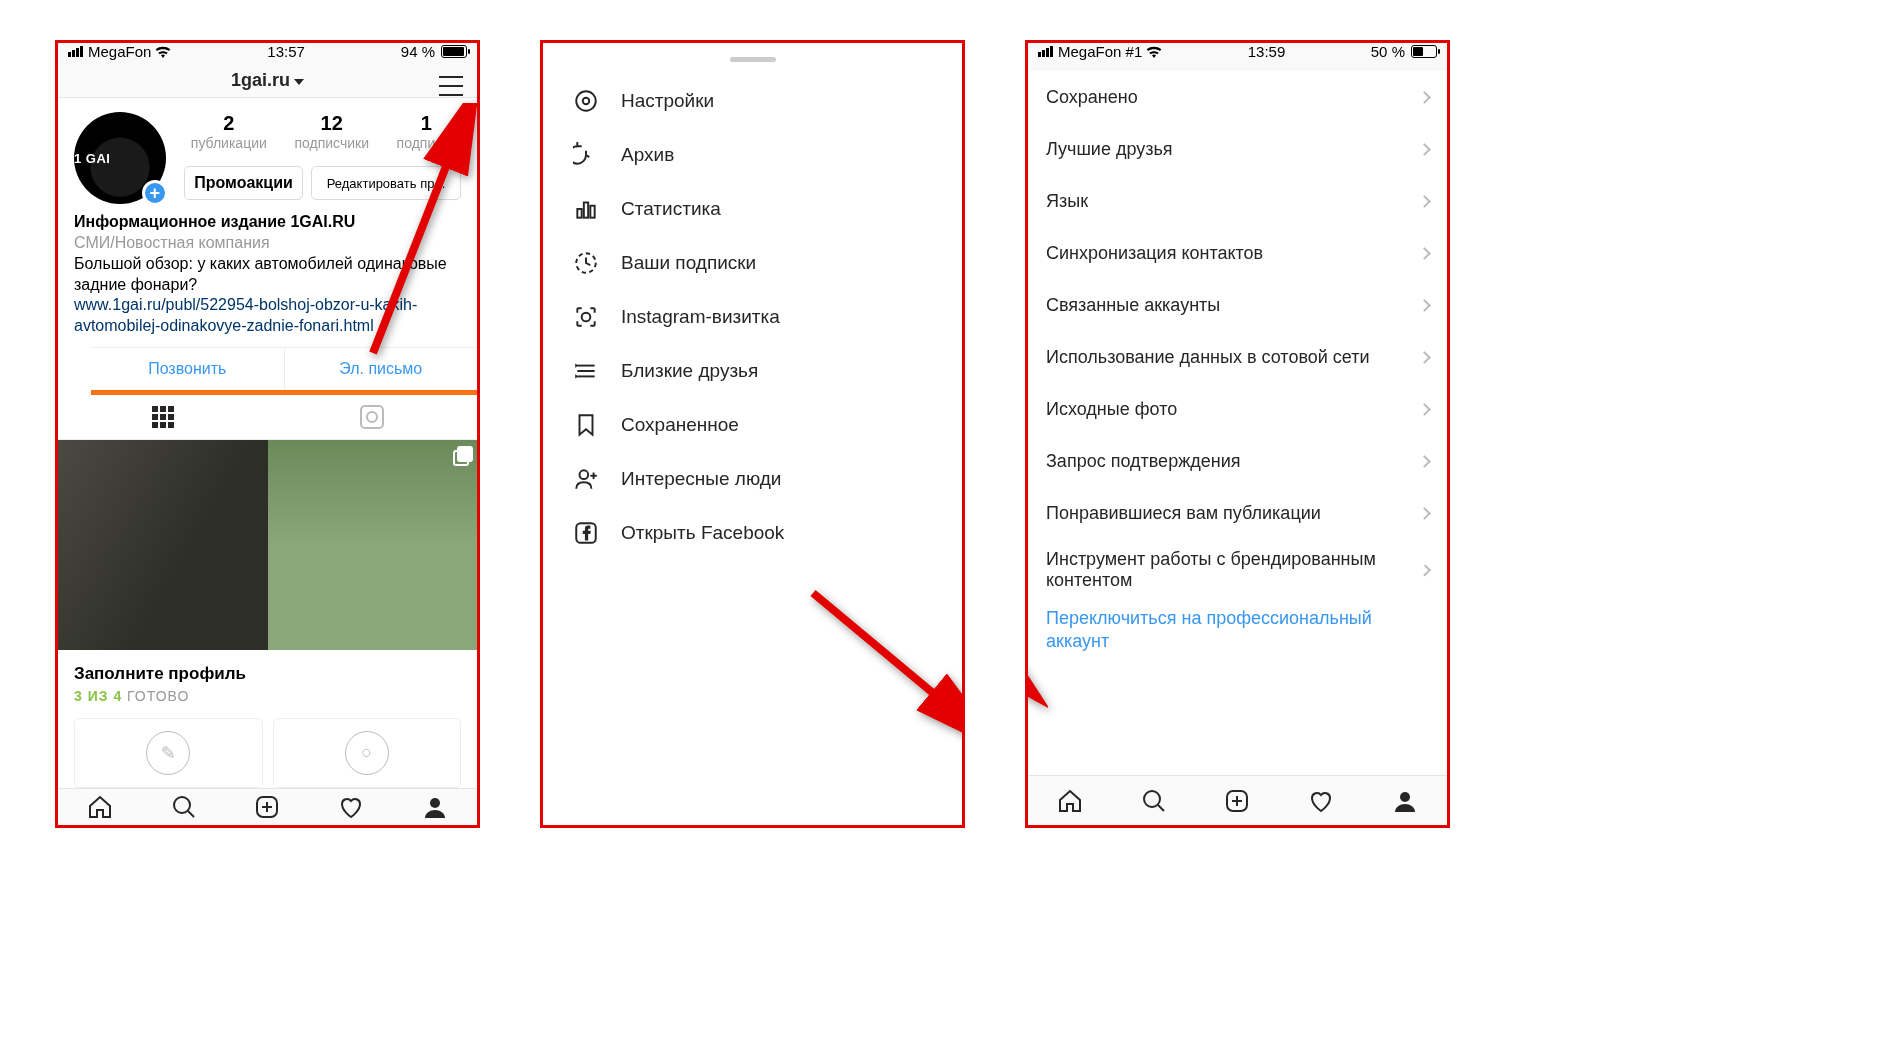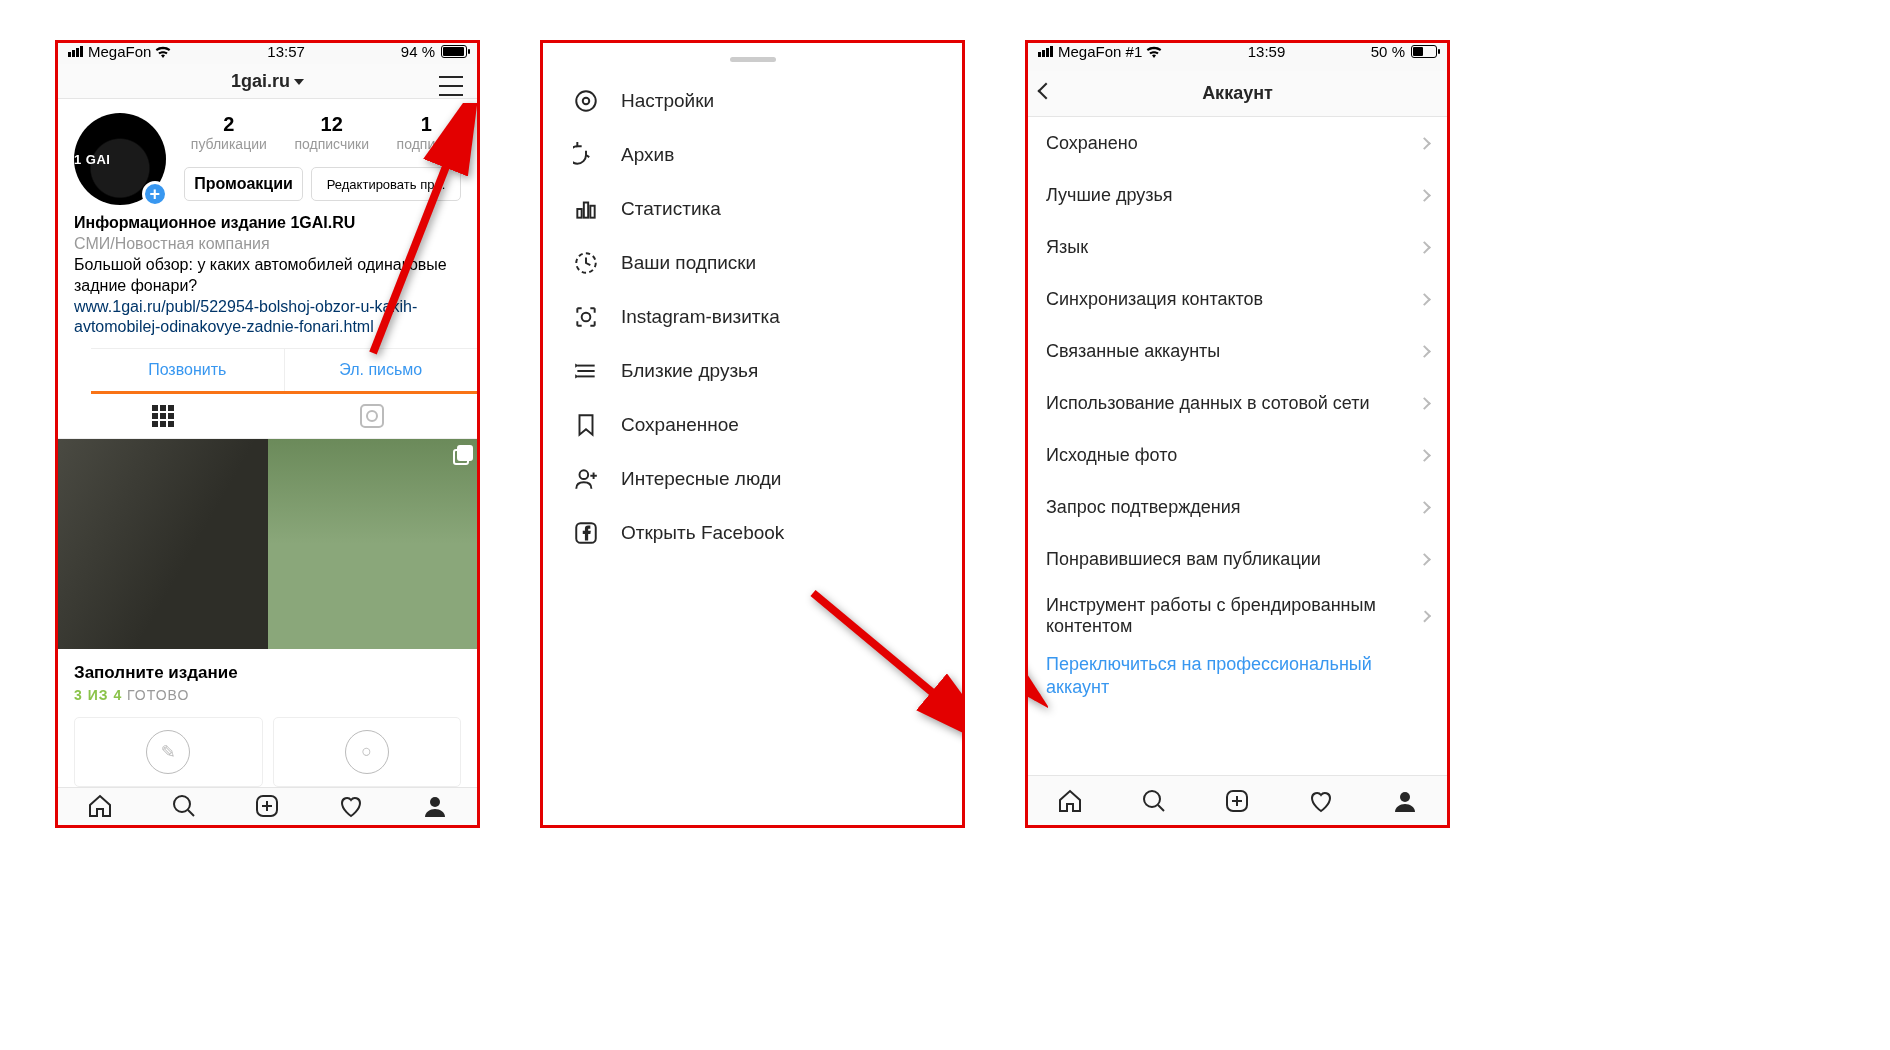--- a/index.html
+++ b/index.html
@@ -61,21 +61,21 @@
   .stat{text-align:center;}
   .stat .num{font-size:20px;font-weight:600;}
   .stat .lbl{font-size:14px;color:#999;}
   .promo-row{display:flex;gap:8px;padding:10px 16px 0 126px;margin-top:-48px;}
   .btn-promo{flex:1;height:34px;border:1px solid #dbdbdb;border-radius:5px;background:#fff;font-weight:600;font-size:16px;display:flex;align-items:center;justify-content:center;}
   .btn-edit{width:150px;height:34px;border:1px solid #dbdbdb;border-radius:5px;background:#fff;font-size:13px;display:flex;align-items:center;justify-content:center;white-space:nowrap;overflow:hidden;}
   .bio{padding:12px 16px 0 16px;font-size:16px;line-height:1.3;}
   .bio .name{font-weight:600;}
   .bio .cat{color:#999;}
   .bio .link{color:#003569;}
-  .contact-row{display:flex;border-top:1px solid #eee;border-bottom:3px solid #f97316;margin-top:10px;margin-left:33px;}
+  .contact-row{display:flex;border-top:1px solid #eee;border-bottom:5px solid #f97316;margin-top:10px;margin-left:33px;}
   .contact-row>div{flex:1;text-align:center;padding:12px 0;color:#3897f0;font-weight:500;font-size:16px;}
   .contact-row>div:first-child{border-right:1px solid #eee;}
   .tabs-row{display:flex;border-bottom:1px solid #eee;}
   .tabs-row>div{flex:1;display:flex;justify-content:center;align-items:center;height:44px;}
   .grid-icon{width:22px;height:22px;display:grid;grid-template-columns:repeat(3,1fr);grid-template-rows:repeat(3,1fr);gap:2px;}
   .grid-icon span{background:#262626;}
   .tag-icon{width:24px;height:24px;border:2px solid #bbb;border-radius:5px;position:relative;}
   .tag-icon::before{content:"";position:absolute;top:4px;left:50%;transform:translateX(-50%);width:8px;height:8px;border:2px solid #bbb;border-radius:50%;}
   .posts{display:flex;}
   .post{width:50%;aspect-ratio:1/1;background:#888;position:relative;}
@@ -194,21 +194,21 @@
           <div class="tag-icon"></div>
         </div>
   </div>
   <div class="posts">
     <div class="post post1"></div>
     <div class="post post2">
           <div class="stack-ic"></div>
         </div>
   </div>
   <div class="complete">
-    <div class="h">Заполните издание</div>
+    <div class="h">Заполните профиль</div>
     <div class="sub"><b>3 ИЗ 4</b><span> ГОТОВО</span></div>
   </div>
   <div class="cards">
     <div class="card">
           <div class="card-circ">✎</div>
         </div>
     <div class="card">
           <div class="card-circ">○</div>
         </div>
   </div>
@@ -356,24 +356,20 @@
           </svg>
     </div>
     <div>13:59</div>
     <div class="sb-right">
       <span>50 %</span>
       <span class="battery">
             <span class="batt-fill" style="width:calc(50% - 2px)"></span>
           </span>
     </div>
   </div>
-  <div class="navheader">
-    <div class="back-chev"></div>
-    <div class="title" style="font-weight:600;">Аккаунт</div>
-  </div>
   <div class="settings-list" id="settings-list">
         <div class="set-item">
           <span>Сохранено</span>
           <span class="chev-right"></span>
         </div>
         <div class="set-item">
           <span>Лучшие друзья</span>
           <span class="chev-right"></span>
         </div>
         <div class="set-item">

